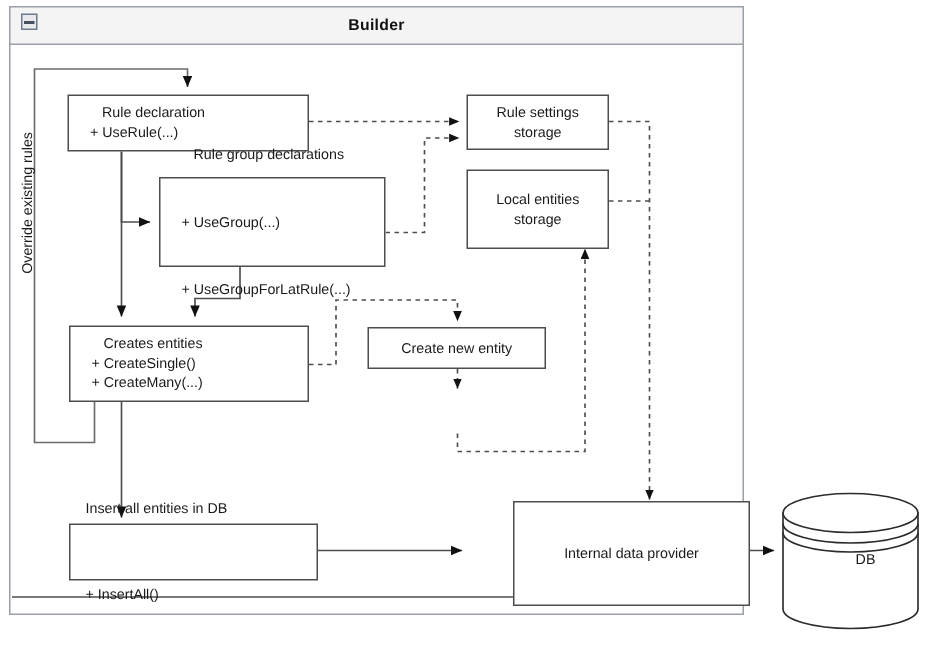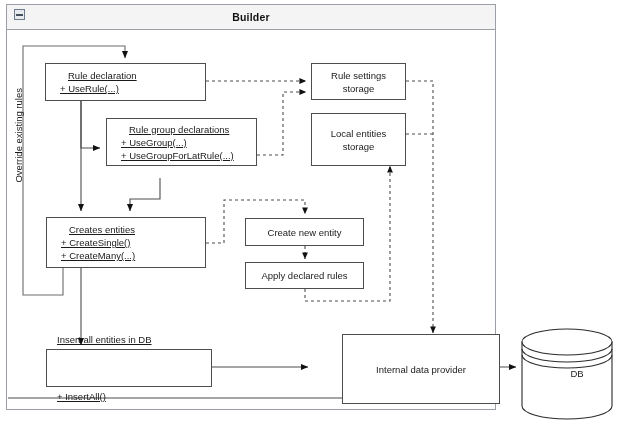--- a/index.html
+++ b/index.html
@@ -94,21 +94,20 @@
   }
   .node .ln {
     display: block;
     white-space: nowrap;
   }
   .node.lefty {
     align-items: flex-start;
   }
   .node.lefty .ln {
     padding-left: 14px;
-    text-decoration: underline;
   }
   .node.lefty .ln.hdr {
     padding-left: 22px;
   }
   .node.indent-sm.lefty .ln {
     padding-left: 10px;
   }
   
   .vlabel {
     position: absolute;
@@ -198,21 +197,21 @@
 
       <path d="M 406 81 L 433 81 L 433 333" marker-end="url(#arrowsm)"></path>
     </g>
   </svg>
 
   <div class="node lefty" style="left:45px; top:63px; width:161px; height:38px;">
     <span class="ln hdr">Rule declaration</span>
     <span class="ln">+ UseRule(...)</span>
   </div>
 
-  <div class="node lefty" style="left:106px; top:118px; width:151px; height:48px;">
+  <div class="node lefty" style="left:106px; top:118px; width:151px; height:60px;gap:32px;">
     <span class="ln hdr">Rule group declarations</span>
     <span class="ln">+ UseGroup(...)</span>
     <span class="ln">+ UseGroupForLatRule(...)</span>
   </div>
 
   <div class="node lefty" style="left:46px; top:217px; width:160px; height:51px;">
     <span class="ln hdr">Creates entities</span>
     <span class="ln">+ CreateSingle()</span>
     <span class="ln">+ CreateMany(...)</span>
   </div>
@@ -229,23 +228,20 @@
 
   <div class="node center" style="left:311px; top:113px; width:95px; height:53px;">
     <span class="ln">Local entities</span>
     <span class="ln">storage</span>
   </div>
 
   <div class="node center" style="left:245px; top:218px; width:119px; height:28px;">
     <span class="ln">Create new entity</span>
   </div>
 
-  <div class="node center" style="left:245px; top:262px; width:119px; height:27px;">
-    <span class="ln">Apply declared rules</span>
-  </div>
 
   <div class="node center" style="left:314px; top:334px; width:158px; height:70px;margin-left:28px;">
     <span class="ln">Internal data provider</span>
   </div>
 
   <svg class="db" viewBox="0 0 92 92">
     <g fill="#ffffff" stroke="#2b2b2b" stroke-width="1.1">
       <path d="M1,14 L1,78 A45,13 0 0 0 91,78 L91,14 z"></path>
       <ellipse cx="46" cy="14" rx="45" ry="13"></ellipse>
       <path d="M1,21 A45,13 0 0 0 91,21" fill="none"></path>

